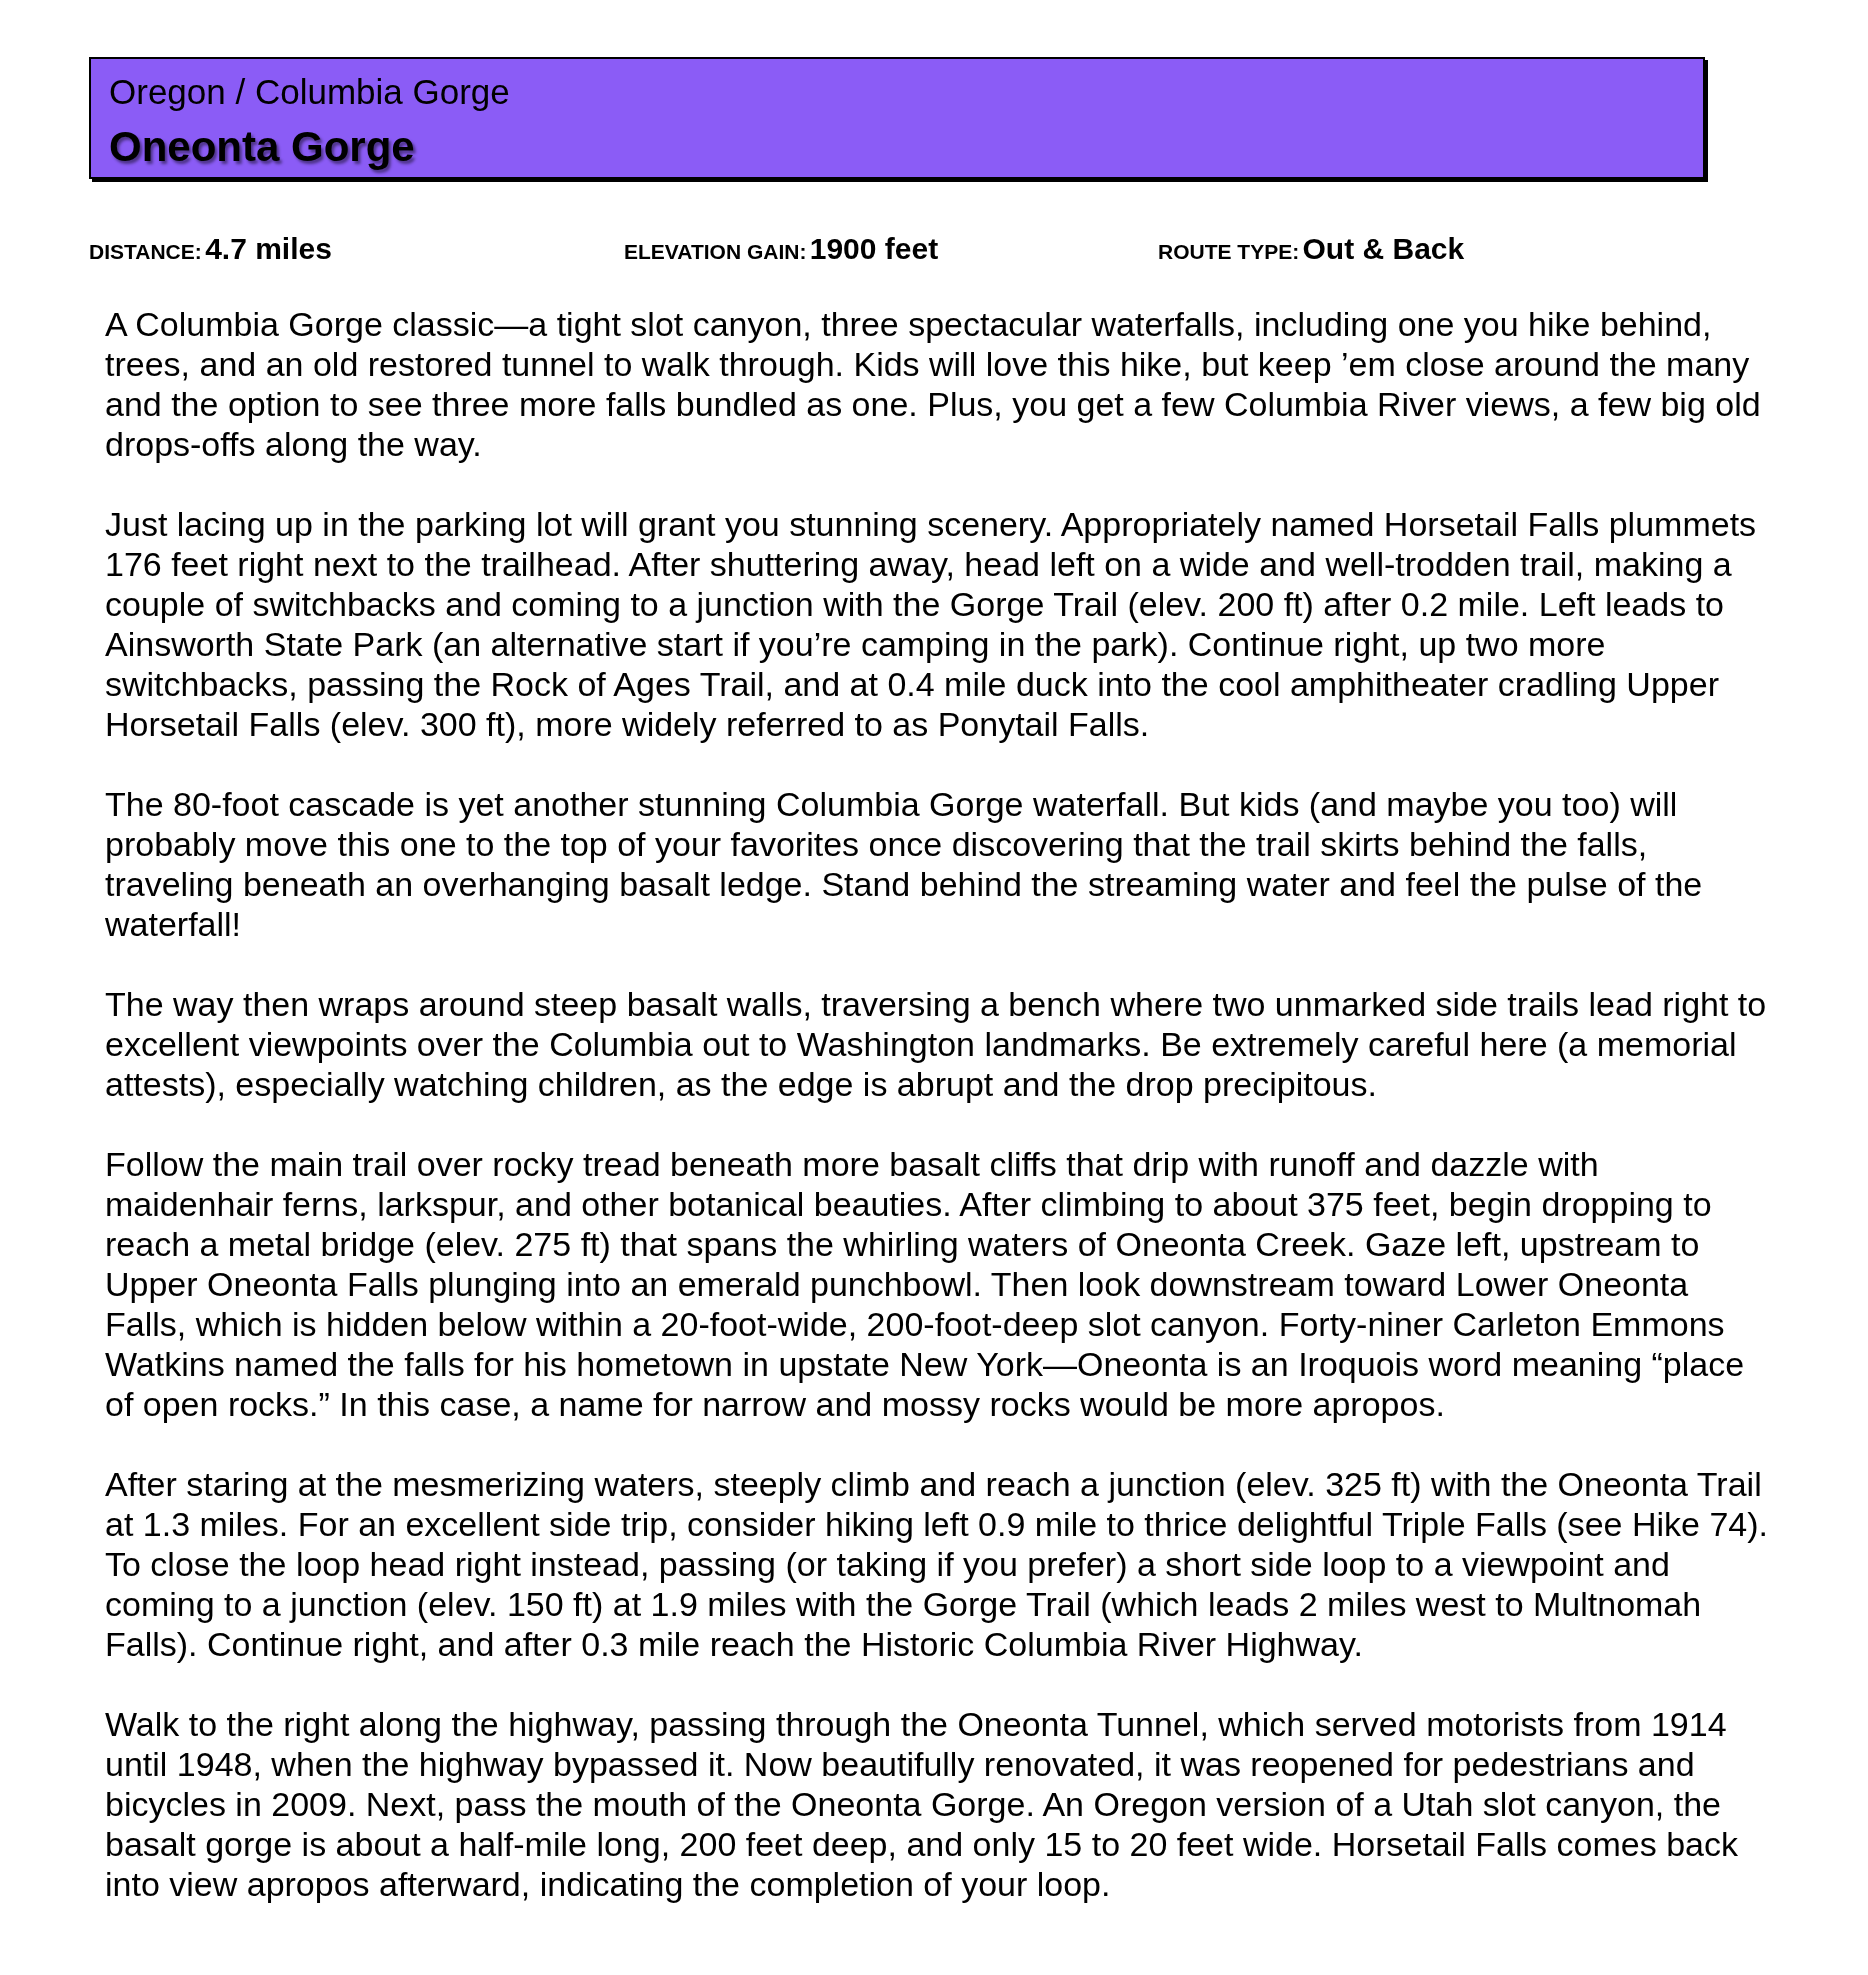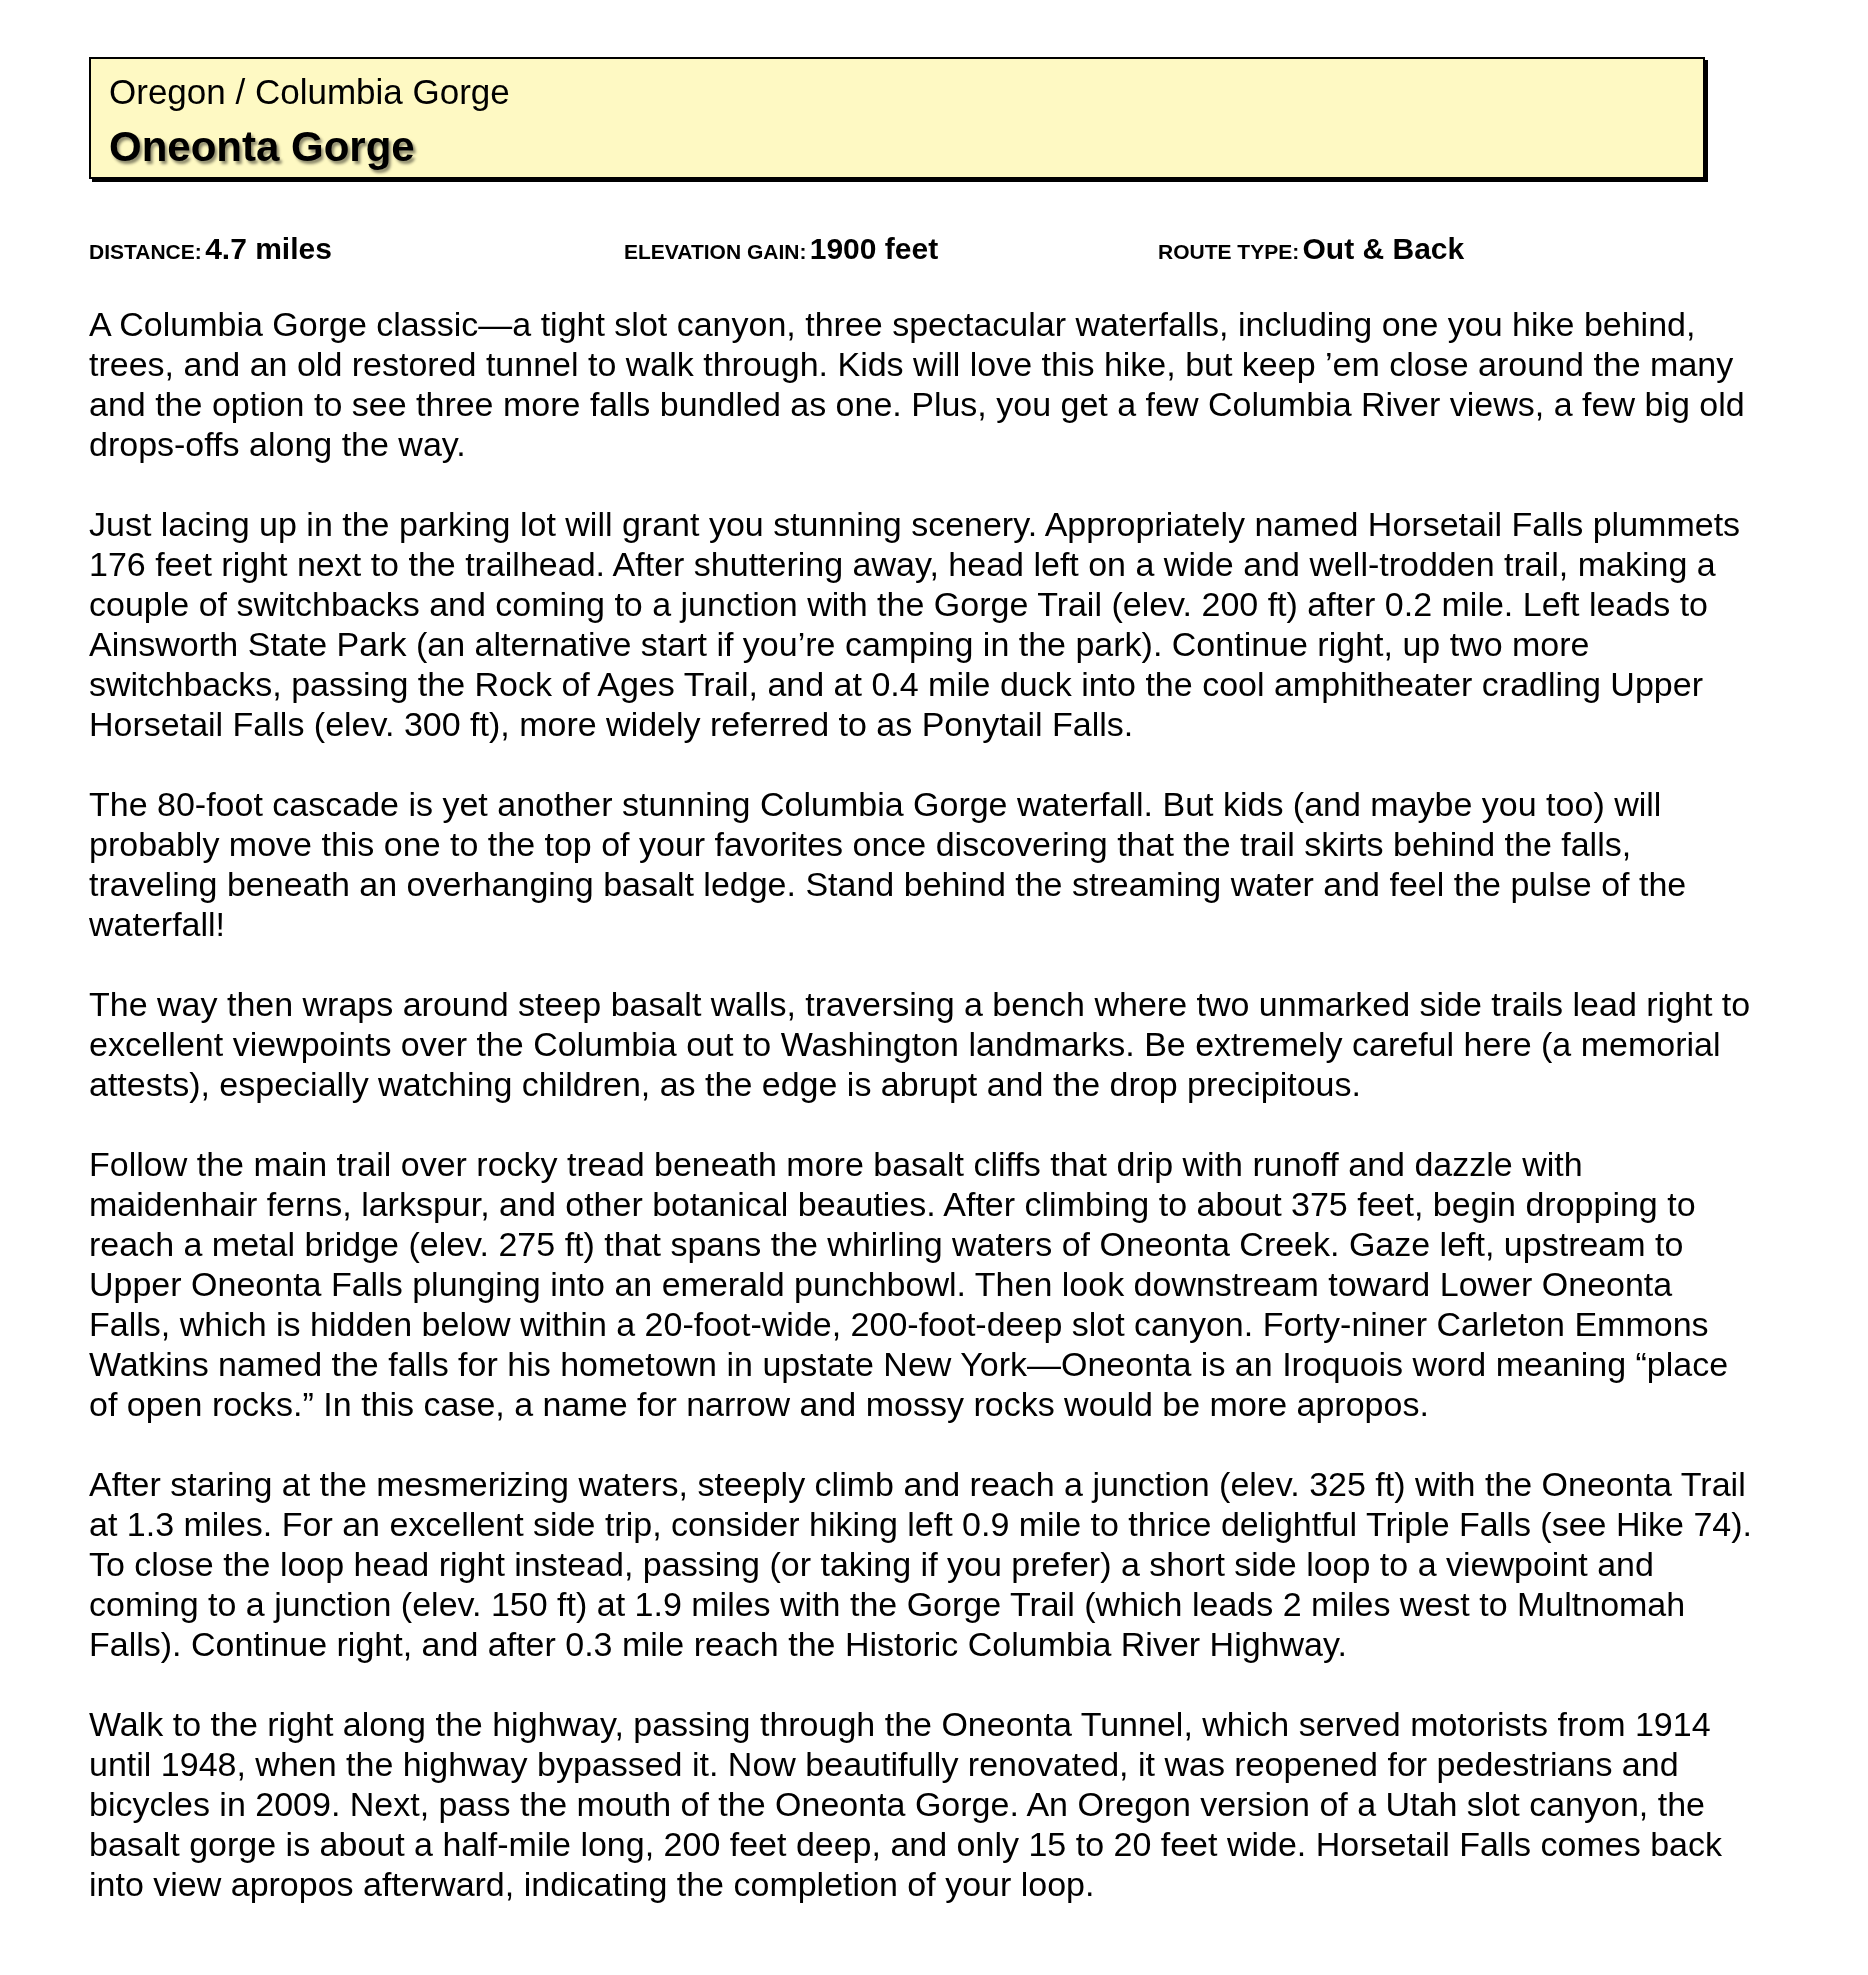--- a/index.html
+++ b/index.html
@@ -14,21 +14,21 @@
       overflow: hidden;
       font-family: "Liberation Sans", sans-serif;
       color: #000000;
     }
     .header-box {
       position: absolute;
       left: 89px;
       top: 57px;
       width: 1616px;
       height: 122px;
-      background: #fef9c3;
+      background: #8b5cf6;
       border: 2.3px solid #000000;
       box-shadow: 3px 3px 0 #000000;
       box-sizing: border-box;
     }
     .region {
       position: absolute;
       left: 18px;
       top: 7.5px;
       font-size: 35px;
       line-height: 50px;
@@ -65,21 +65,21 @@
     .meta-value {
       font-size: 30px;
     }
     .content {
       position: absolute;
       left: 89px;
       top: 304px;
       width: 1733px;
     }
     .para {
-      margin: 0 0 40px 0;
+      margin: 0 0 40px 16px;
     }
     .line {
       font-size: 34px;
       line-height: 40px;
       height: 40px;
       white-space: nowrap;
     }
   </style>
 </head>
 <body>

